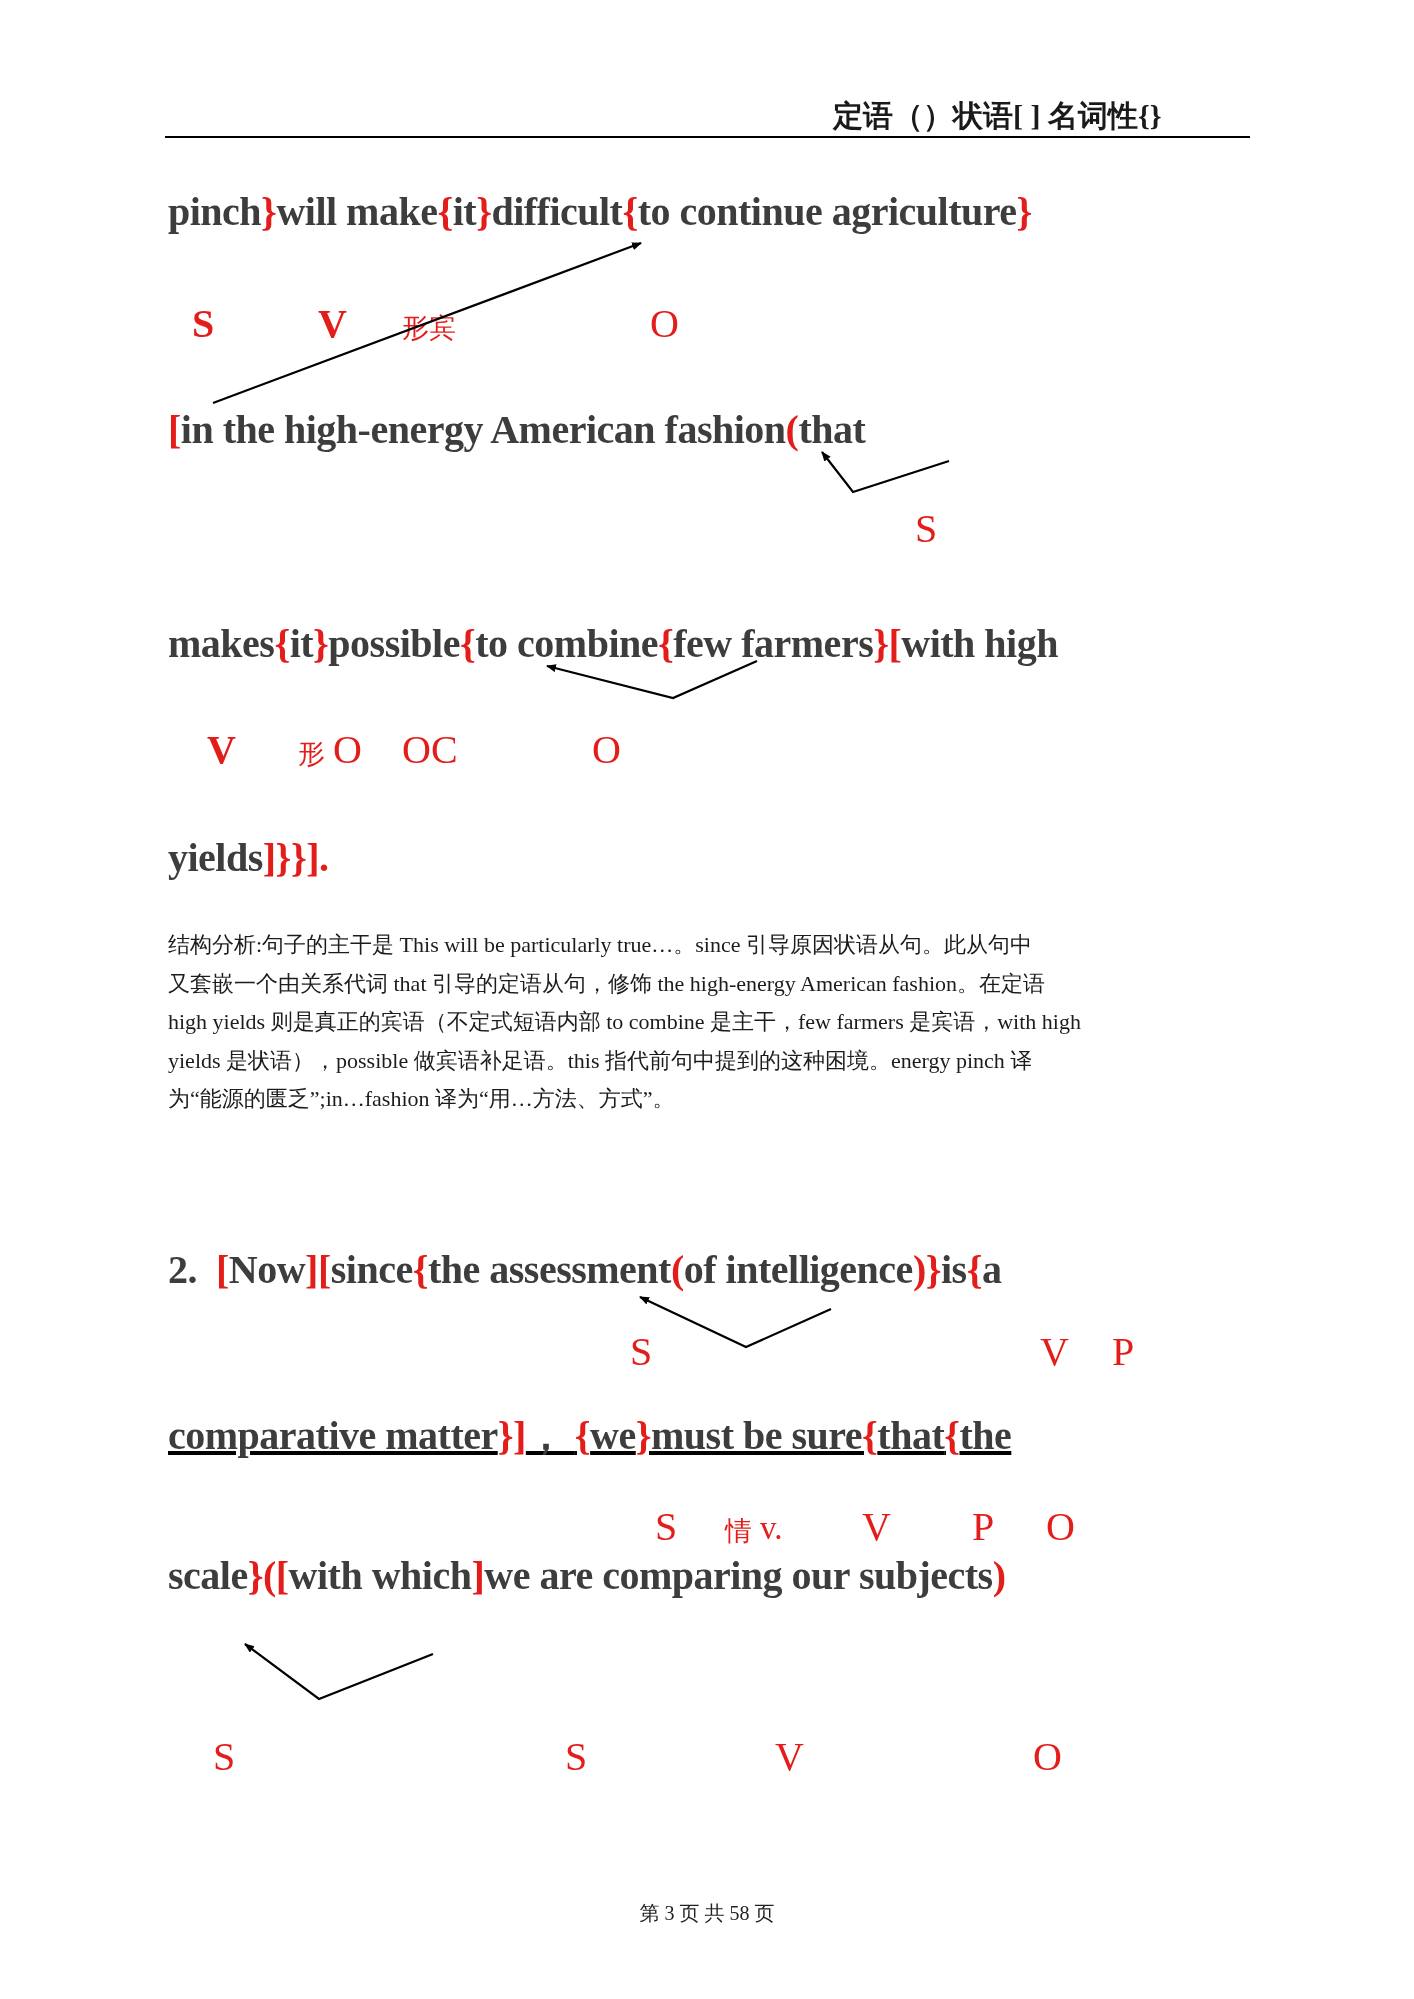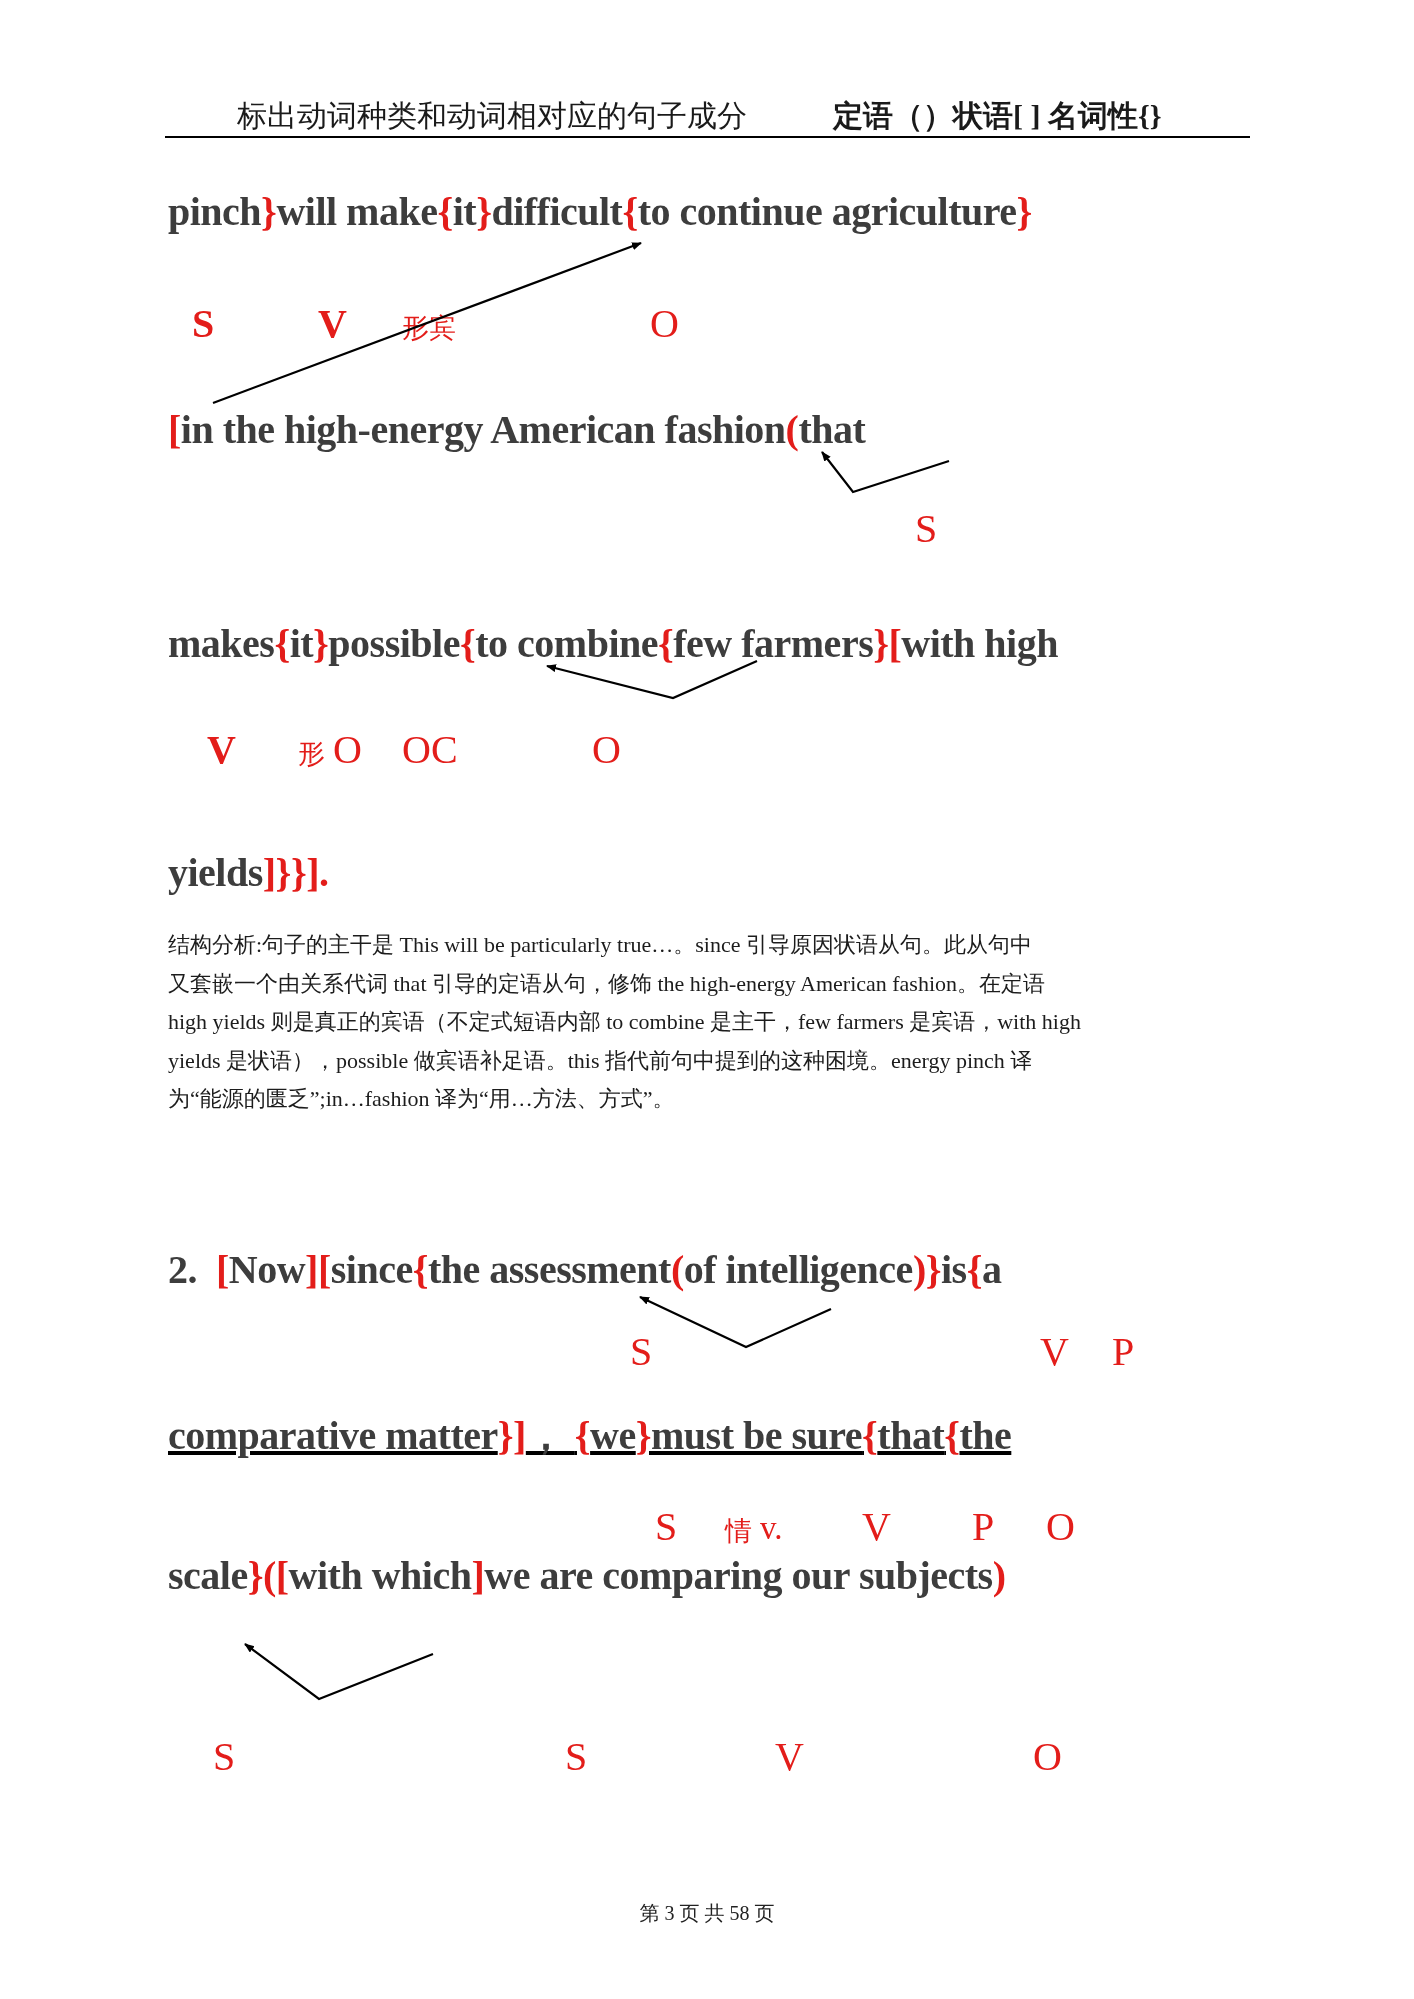--- a/index.html
+++ b/index.html
@@ -40,21 +40,20 @@
   
   .footer{position:absolute;left:0;top:1900px;width:100%;text-align:center;font-size:20px;color:#222;}
   
   #arrows{position:absolute;left:0;top:0;pointer-events:none;}
 </style>
 </head>
 <body>
 
 <div id="page">
 
-  <div class="hdr hdr-left">标出动词种类和动词相对应的句子成分</div>
   <div class="hdr hdr-right">定语（）状语[ ] 名词性{}</div>
   <div class="hdr-rule"></div>
 
   <div class="s-line" style="top:186px;"><span class="k">pinch</span><span class="r">}</span><span class="k">will make</span><span class="r">{</span><span class="k">it</span><span class="r">}</span><span class="k">difficult</span><span class="r">{</span><span class="k">to continue agriculture</span><span class="r">}</span></div>
   <div class="label-row" style="top:300px;">
       <span class="lb bold" style="left: 192px;">S</span>
       <span class="lb bold" style="left: 318px;">V</span>
       <span class="lb cjk" style="left: 402px;">形宾</span>
       <span class="lb" style="left: 650px;">O</span>
     </div>
@@ -63,21 +62,21 @@
       <span class="lb" style="left: 915px;">S</span>
     </div>
   <div class="s-line" style="top:618px;"><span class="k">makes</span><span class="r">{</span><span class="k">it</span><span class="r">}</span><span class="k">possible</span><span class="r">{</span><span class="k">to combine</span><span class="r">{</span><span class="k">few farmers</span><span class="r">}</span><span class="r">[</span><span class="k">with high</span></div>
   <div class="label-row" style="top:726px;">
       <span class="lb bold" style="left: 207px;">V</span>
       <span class="lb cjk" style="left: 298px;">形</span>
       <span class="lb" style="left: 333px;">O</span>
       <span class="lb" style="left: 402px;">OC</span>
       <span class="lb" style="left: 592px;">O</span>
     </div>
-  <div class="s-line" style="top:832px;margin-top:15px;"><span class="k">yields</span><span class="r">]}}].</span></div>
+  <div class="s-line" style="top:832px;"><span class="k">yields</span><span class="r">]}}].</span></div>
 
   <div id="analysis">
       <div class="a-line">结构分析:句子的主干是 This will be particularly true…。since 引导原因状语从句。此从句中</div>
       <div class="a-line">又套嵌一个由关系代词 that 引导的定语从句，修饰 the high-energy American fashion。在定语</div>
       <div class="a-line">high yields 则是真正的宾语（不定式短语内部 to combine 是主干，few farmers 是宾语，with high</div>
       <div class="a-line">yields 是状语），possible 做宾语补足语。this 指代前句中提到的这种困境。energy pinch 译</div>
       <div class="a-line">为“能源的匮乏”;in…fashion 译为“用…方法、方式”。</div>
     </div>
 
   <div class="s-line" style="top:1244px;"><span class="k">2.&nbsp;&nbsp;</span><span class="r">[</span><span class="k">Now</span><span class="r">][</span><span class="k">since</span><span class="r">{</span><span class="k">the assessment</span><span class="r">(</span><span class="k">of intelligence</span><span class="r">)}</span><span class="k">is</span><span class="r">{</span><span class="k">a</span></div>

